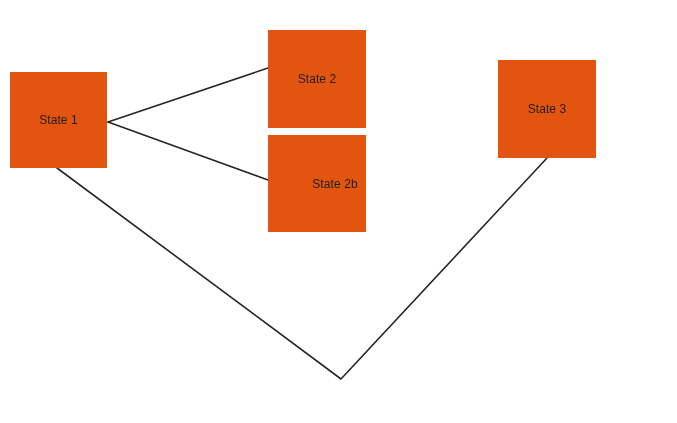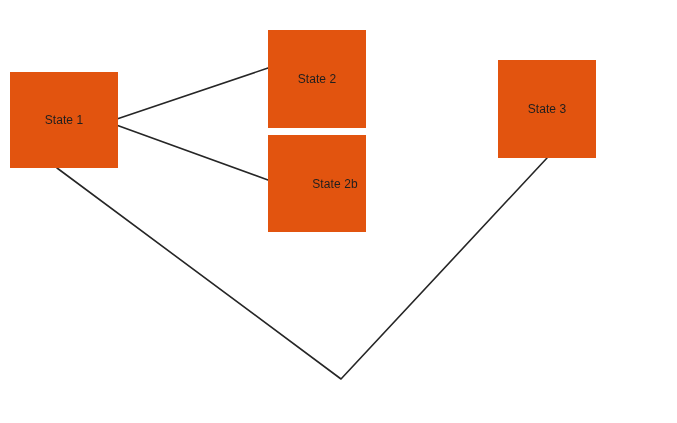--- a/index.html
+++ b/index.html
@@ -46,21 +46,21 @@
 <body>
 
 <div id="canvas" style="width: 677px; height: 423px; background: rgb(255, 255, 255);">
 
   <svg id="edge-layer" viewBox="0 0 677 423" xmlns="http://www.w3.org/2000/svg">
     <polyline id="edge-state1-state2" fill="none" stroke="#262626" stroke-width="1.6" stroke-linecap="round" stroke-linejoin="round" points="108,122 268,68"></polyline>
     <polyline id="edge-state1-state2b" fill="none" stroke="#262626" stroke-width="1.6" stroke-linecap="round" stroke-linejoin="round" points="108,122 268,180"></polyline>
     <polyline id="edge-state1-state3" fill="none" stroke="#262626" stroke-width="1.6" stroke-linecap="round" stroke-linejoin="round" points="57,168 341,379 547,158"></polyline>
   </svg>
 
-  <div class="node" id="node-state1" style="left: 10px; top: 72px; width: 108px; height: 96px; background: rgb(226, 84, 15); color: rgb(31, 31, 31);">
+  <div class="node" id="node-state1" style="left: 10px; top: 72px; width: 97px; height: 96px; background: rgb(226, 84, 15); color: rgb(31, 31, 31);">
     <span class="node-label">State 1</span>
   </div>
 
   <div class="node" id="node-state2" style="left: 268px; top: 10px; width: 98px; height: 98px; background: rgb(226, 84, 15); color: rgb(31, 31, 31); margin-top: 20px;">
     <span class="node-label">State 2</span>
   </div>
 
   <div class="node" id="node-state2b" style="left: 268px; top: 135px; width: 98px; height: 97px; background: rgb(226, 84, 15); color: rgb(31, 31, 31); padding-left: 36px;">
     <span class="node-label">State 2b</span>
   </div>

